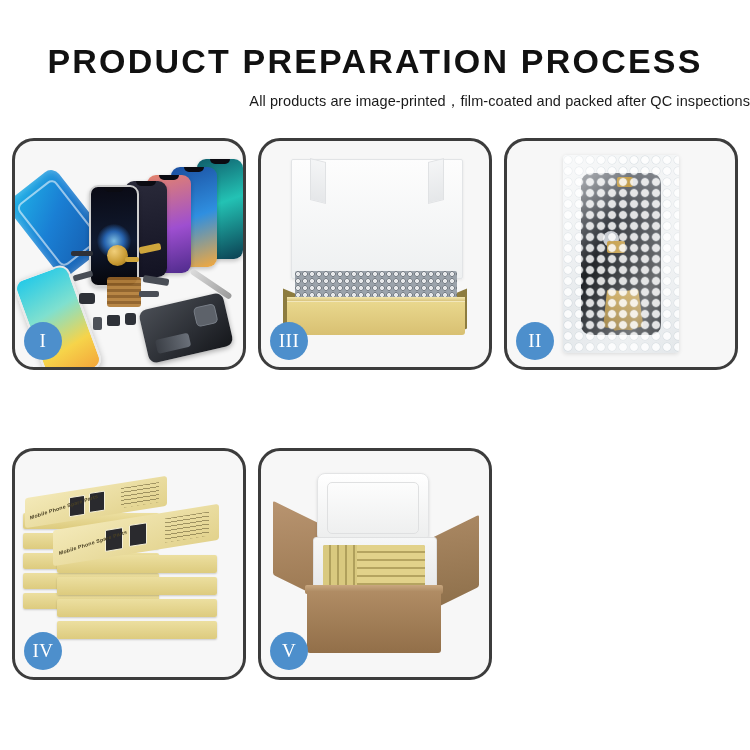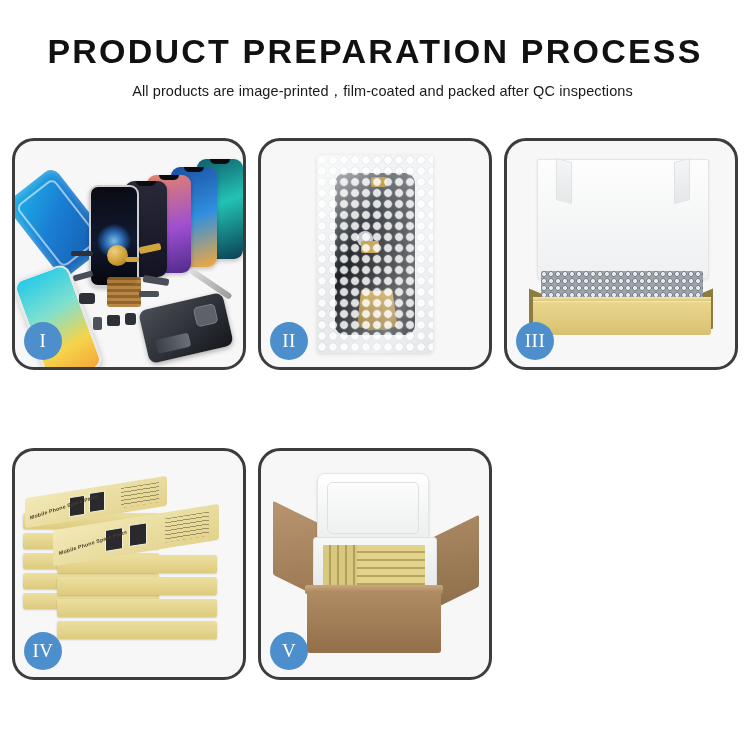--- a/index.html
+++ b/index.html
@@ -12,41 +12,42 @@
     height: 750px;
     overflow: hidden;
     font-family: "Liberation Sans", sans-serif;
     color: #111;
     position: relative;
   }
 
   
   .header {
     width: 100%;
-    padding-top: 34px;
+    padding-top: 44px;
     text-align: center;
   }
   .page-title {
     font-family: "Liberation Sans", sans-serif;
     font-size: 34px;
     font-weight: 700;
     letter-spacing: 2.2px;
     color: #111111;
     line-height: 1.05;
     margin: 0;
     white-space: nowrap;
   }
   .page-subtitle {
     font-family: "Liberation Sans", sans-serif;
     font-size: 14.5px;
     font-weight: 400;
     color: #1a1a1a;
     margin: 12px 0 0 15px;
     letter-spacing: 0.1px;
     white-space: nowrap;
+    text-align: right;
   }
 
   
   .grid {
     position: absolute;
     left: 12px;
     top: 138px;
     width: 726px;
     display: grid;
     grid-template-columns: 234px 234px 234px;
@@ -483,47 +484,47 @@
       <div class="flex" style="left:124px;top:150px;width:20px;height:6px;"></div>
       <div class="gold" style="left:124px;top:104px;width:22px;height:7px;transform:rotate(-12deg);"></div>
       <div class="gold" style="left:110px;top:116px;width:14px;height:5px;"></div>
       <div class="p1-tweezer"></div>
     </div>
     <div class="badge">I</div>
   </div>
 
   <div class="panel">
     <div class="panel-stage">
+      <div class="p3-lid">
+        <div class="p3-lid-flapL"></div>
+        <div class="p3-lid-flapR"></div>
+      </div>
+      <div class="p3-boxside-l"></div>
+      <div class="p3-boxside-r"></div>
+      <div class="p3-wrap"></div>
+      <div class="p3-rim"></div>
+      <div class="p3-boxfront"></div>
+    </div>
+    <div class="badge">III</div>
+  </div>
+
+  <div class="panel">
+    <div class="panel-stage">
       <div class="p2-bag">
         <div class="p2-part">
           <div class="p2-tab"></div>
           <div class="p2-tab mid"></div>
           <div class="p2-strip"></div>
           <div class="p2-strip right"></div>
         </div>
         <div class="p2-bubbles"></div>
         <div class="p2-sheen"></div>
       </div>
     </div>
     <div class="badge">II</div>
-  </div>
-
-  <div class="panel">
-    <div class="panel-stage">
-      <div class="p3-lid">
-        <div class="p3-lid-flapL"></div>
-        <div class="p3-lid-flapR"></div>
-      </div>
-      <div class="p3-boxside-l"></div>
-      <div class="p3-boxside-r"></div>
-      <div class="p3-wrap"></div>
-      <div class="p3-rim"></div>
-      <div class="p3-boxfront"></div>
-    </div>
-    <div class="badge">III</div>
   </div>
 
   <div class="panel">
     <div class="panel-stage p4-stack">
 
       <div class="bx" style="left:8px;top:62px;width:136px;height:16px;"></div>
       <div class="bx" style="left:8px;top:82px;width:136px;height:16px;"></div>
       <div class="bx" style="left:8px;top:102px;width:136px;height:16px;"></div>
       <div class="bx" style="left:8px;top:122px;width:136px;height:16px;"></div>
       <div class="bx" style="left:8px;top:142px;width:136px;height:16px;"></div>

